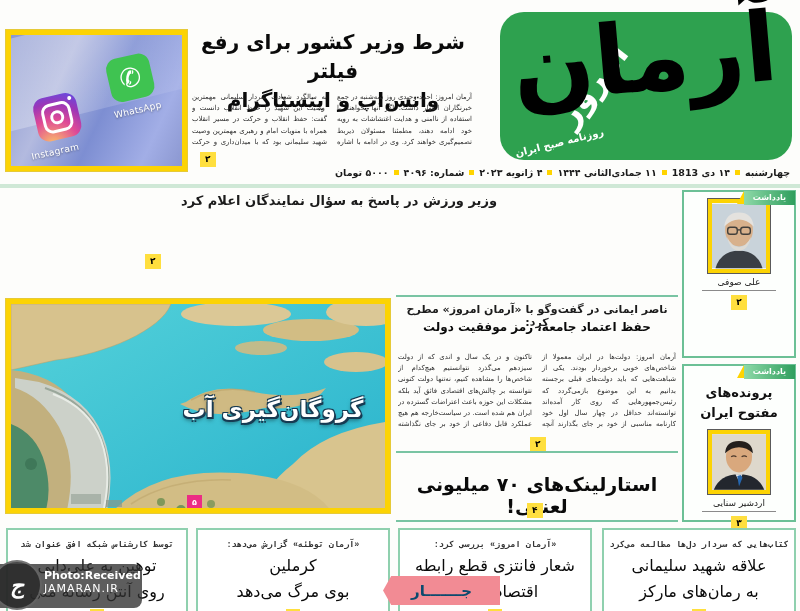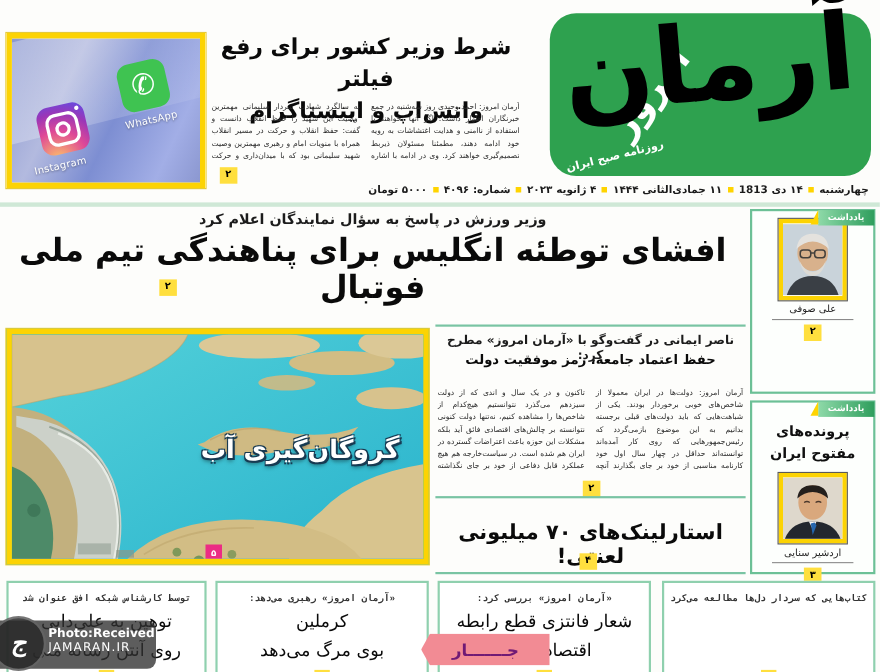--- a/index.html
+++ b/index.html
@@ -99,21 +99,21 @@
   .jamaran { position:absolute; left:0; top:564px; width:142px; height:44px;
     background:rgba(48,48,48,0.78); border-radius:0 8px 8px 0; direction:ltr;
     color:#fff; padding:5px 4px 0 44px; z-index:9; }
   .jamaran .l1 { font-size:11px; font-weight:bold; }
   .jamaran .l2 { font-size:11px; font-weight:normal; letter-spacing:1px; }
   .jamaran-circle { position:absolute; left:-8px; top:-4px; width:50px; height:50px;
     border-radius:50%; background:rgba(40,40,40,0.85); border:2px solid rgba(255,255,255,0.25);
     display:flex; align-items:center; justify-content:center; color:#fff; font-size:22px;
     font-weight:bold; font-style:italic; }
   .jar-ribbon { position:absolute; left:383px; top:576px; width:117px; height:29px;
-    background:#f28b94; color:#701a75; display:flex; align-items:center; justify-content:center;
+    background:#f28b94; color:#0c4a6e; display:flex; align-items:center; justify-content:center;
     font-weight:bold; font-size:15px; z-index:9;
     clip-path:polygon(0 50%, 7% 0, 100% 0, 100% 100%, 7% 100%); }
 </style>
 </head>
 <body>
 
 <div id="page">
 
   <div class="logo-box">
     <div class="logo-sub">امروز</div>
@@ -156,21 +156,20 @@
     <span>واتس‌اپ و اینستاگرام</span>
   </div>
   <div class="bodytext top-body">
     <span>آرمان امروز: احمد وحیدی روز سه‌شنبه در جمع خبرنگاران اظهار داشت: اگر آنها بخواهند با استفاده از ناامنی و هدایت اغتشاشات به رویه خود ادامه دهند، مطمئنا مسئولان ذیربط تصمیم‌گیری خواهند کرد. وی در ادامه با اشاره به سالگرد شهادت سردار سلیمانی مهمترین وصیت این شهید را حفظ انقلاب دانست و</span>
     <span> </span>
     <span>گفت: حفظ انقلاب و حرکت در مسیر انقلاب همراه با منویات امام و رهبری مهمترین وصیت شهید سلیمانی بود که با میدان‌داری و حرکت بی‌وقفه در مسیر آرمان‌های انقلاب محقق می‌شود. وزیر کشور درباره اینکه آیا آماری از اغتشاشات اخیر جمع‌شده است یا خیر گفت: این موضوع ...</span>
   </div>
   <div class="badge" style="left:200px; top:152px;">۲</div>
 
   <div class="kicker lead-kicker">وزیر ورزش در پاسخ به سؤال نمایندگان اعلام کرد</div>
-  <div class="headline lead-head">افشای توطئه انگلیس برای پناهندگی تیم ملی فوتبال</div>
   <div class="badge" style="left:145px; top:254px;">۲</div>
   <div class="rule-teal" style="left:396px; top:295px; width:282px;"></div>
 
   <div class="dam-box">
     <svg width="374" height="215" viewBox="0 0 374 215">
       <defs>
         <linearGradient id="water" x1="0" y1="0" x2="1" y2="1">
           <stop offset="0" stop-color="#55d2da"></stop>
             <stop offset="1" stop-color="#28b2cc"></stop>
         </linearGradient>
@@ -257,37 +256,41 @@
 
   <div class="brow" style="left:6px; width:182px;">
     <span class="bk">توسط کارشناس شبکه افق عنوان شد</span>
     <span class="bh">
       <span>توهین به علی‌دایی</span><br>
       <span>روی آنتن رسانه ملی</span>
     </span>
     <span class="sliver"></span>
   </div>
   <div class="brow" style="left:196px; width:194px;">
-    <span class="bk">«آرمان امروز» رهبری می‌دهد:</span>
+    <span class="bk">«آرمان توطئه» گزارش می‌دهد:</span>
     <span class="bh">
       <span>کرملین</span><br>
       <span>بوی مرگ می‌دهد</span>
     </span>
     <span class="sliver"></span>
   </div>
   <div class="brow" style="left:398px; width:194px;">
     <span class="bk">«آرمان امروز» بررسی کرد:</span>
     <span class="bh">
       <span>شعار فانتزی قطع رابطه</span><br>
       <span>اقتصاد با دلار</span>
     </span>
     <span class="sliver"></span>
   </div>
   <div class="brow" style="left:602px; width:194px;">
     <span class="bk">کتاب‌هایی که سردار دل‌ها مطالعه می‌کرد</span>
+    <span class="bh">
+      <span>علاقه شهید سلیمانی</span><br>
+      <span>به رمان‌های مارکز</span>
+    </span>
     <span class="sliver"></span>
   </div>
 
   <div class="jamaran">
     <div class="jamaran-circle">ج</div>
     <div class="l1">Photo:Received</div>
     <div class="l2">JAMARAN.IR</div>
   </div>
   <div class="jar-ribbon">جـــــــار</div>
 

